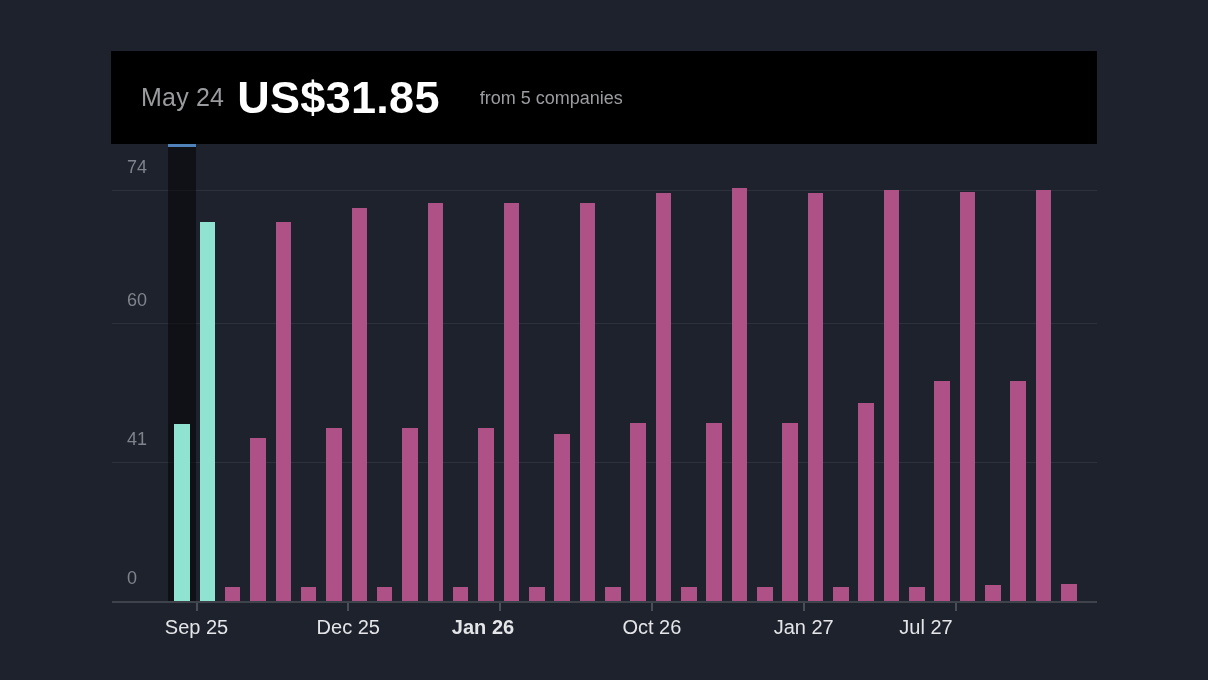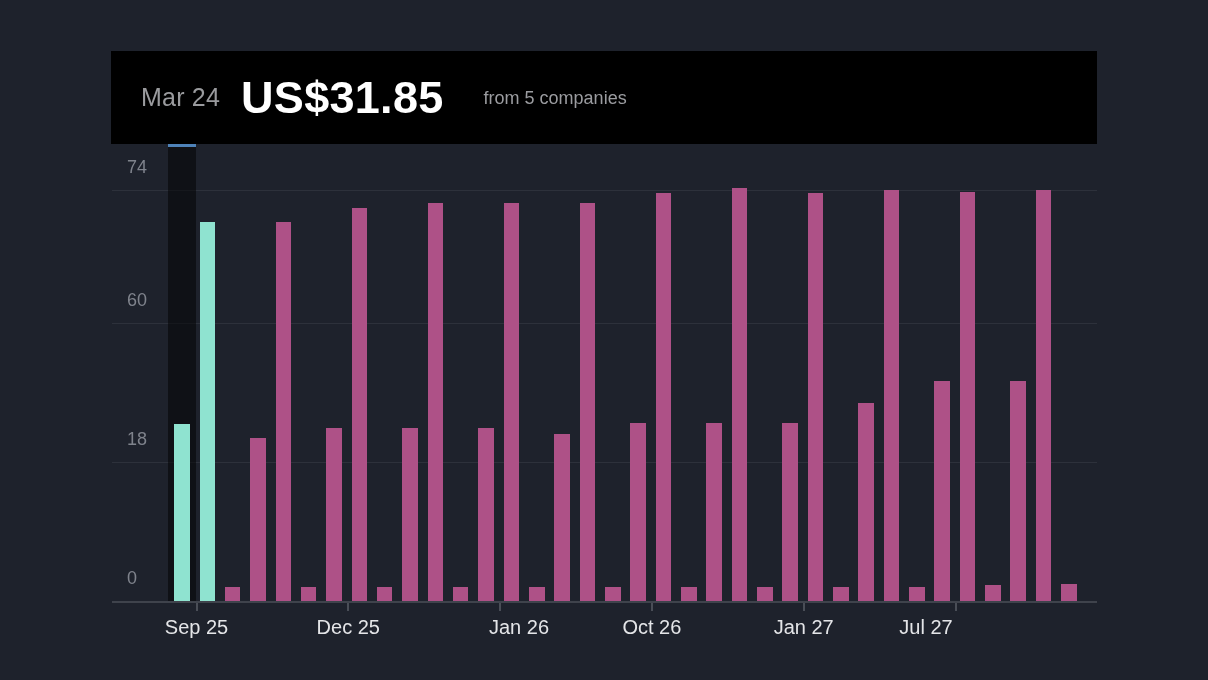--- a/index.html
+++ b/index.html
@@ -9,21 +9,21 @@
     font-family:"Liberation Sans",sans-serif;
     -webkit-font-smoothing:antialiased;
   }
   
   .tooltip{
     position:absolute;left:111px;top:51px;width:986px;height:93px;
     background:#000;display:flex;align-items:center;box-sizing:border-box;
     padding-left:30px;
   }
   .tooltip .t-date{font-size:25px;font-weight:500;color:#9a9b9e;letter-spacing:.2px;}
-  .tooltip .t-value{font-size:45px;font-weight:700;color:#ffffff;margin-left:21px;letter-spacing:.3px;}
+  .tooltip .t-value{font-size:45px;font-weight:700;color:#ffffff;margin-left:13px;letter-spacing:.3px;}
   .tooltip .t-source{font-size:18px;font-weight:400;color:#9b9ca0;margin-left:40px;position:relative;top:1px;}
   
   .plot{position:absolute;left:0;top:0;width:1208px;height:680px;}
   .gridline{position:absolute;height:1px;background:#2d313b;}
   .axis-line{position:absolute;left:112px;top:601px;width:985px;height:2px;background:#3f434c;}
   .ylabel{position:absolute;left:127px;width:60px;font-size:18px;line-height:18px;color:#7f838c;}
   .xtick{position:absolute;top:603px;width:2px;height:8px;background:#4a4e57;}
   .xlabel{position:absolute;top:616px;width:140px;line-height:22px;text-align:center;font-size:20px;color:#e4e5e8;}
   .hover-band{position:absolute;background:rgba(0,0,0,0.5);}
   .hover-cap{position:absolute;height:3px;background:#4e82b8;}
@@ -34,21 +34,21 @@
 </head>
 <body>
 
 <div class="screen">
   <div class="plot">
       <div class="gridline" style="left: 112px; width: 985px; top: 190px;"></div>
       <div class="ylabel" style="top: 158px;">74</div>
       <div class="gridline" style="left: 112px; width: 985px; top: 323.3px;"></div>
       <div class="ylabel" style="top: 291.3px;">60</div>
       <div class="gridline" style="left: 112px; width: 985px; top: 462.1px;"></div>
-      <div class="ylabel" style="top: 430.1px;">18</div>
+      <div class="ylabel" style="top: 430.1px;">41</div>
       <div class="ylabel" style="top: 569px;">0</div>
       <div class="hover-band" style="left: 167.8px; width: 28.3px; top: 144px; height: 457px;"></div>
       <div class="hover-cap" style="left: 167.8px; width: 28.3px; top: 144px;"></div>
       <div class="bar actual" title="Dec 24" style="left: 174.2px; width: 15.5px; top: 424.1px; height: 176.9px;"></div>
       <div class="bar actual" title="Jan 25" style="left: 199.5px; width: 15.5px; top: 222.2px; height: 378.8px;"></div>
       <div class="bar estimate" title="Feb 25" style="left: 224.9px; width: 15.5px; top: 587.1px; height: 13.9px;"></div>
       <div class="bar estimate" title="Mar 25" style="left: 250.2px; width: 15.5px; top: 438.3px; height: 162.7px;"></div>
       <div class="bar estimate" title="Apr 25" style="left: 275.6px; width: 15.5px; top: 222.2px; height: 378.8px;"></div>
       <div class="bar estimate" title="May 25" style="left: 300.9px; width: 15.5px; top: 587.1px; height: 13.9px;"></div>
       <div class="bar estimate" title="Jun 25" style="left: 326.2px; width: 15.5px; top: 428.3px; height: 172.7px;"></div>
@@ -80,27 +80,27 @@
       <div class="bar estimate" title="Aug 27" style="left: 985.1px; width: 15.5px; top: 585.4px; height: 15.6px;"></div>
       <div class="bar estimate" title="Sep 27" style="left: 1010.4px; width: 15.5px; top: 381.1px; height: 219.9px;"></div>
       <div class="bar estimate" title="Oct 27" style="left: 1035.8px; width: 15.5px; top: 190px; height: 411px;"></div>
       <div class="bar estimate" title="Nov 27" style="left: 1061.1px; width: 15.5px; top: 583.8px; height: 17.2px;"></div>
       <div class="axis-line"></div>
       <div class="xtick" style="left: 195.5px;"></div>
       <div class="xlabel" style="left: 126.5px;">Sep 25</div>
       <div class="xtick" style="left: 347.3px;"></div>
       <div class="xlabel" style="left: 278.3px;">Dec 25</div>
       <div class="xtick" style="left: 499.1px;"></div>
-      <div class="xlabel" style="left: 449px;">Jan 26</div>
+      <div class="xlabel" style="left: 413px; font-weight: bold;">Jan 26</div>
       <div class="xtick" style="left: 650.9px;"></div>
       <div class="xlabel" style="left: 581.9px;">Oct 26</div>
       <div class="xtick" style="left: 802.7px;"></div>
       <div class="xlabel" style="left: 733.7px; text-align: center;">Jan 27</div>
       <div class="xtick" style="left: 954.5px;"></div>
       <div class="xlabel" style="left: 856px;">Jul 27</div>
     </div>
 
   <div class="tooltip">
-    <span class="t-date">Mar 24</span>
+    <span class="t-date">May 24</span>
     <span class="t-value">US$31.85</span>
     <span class="t-source">from 5 companies</span>
   </div>
 </div>
 
 </body></html>

